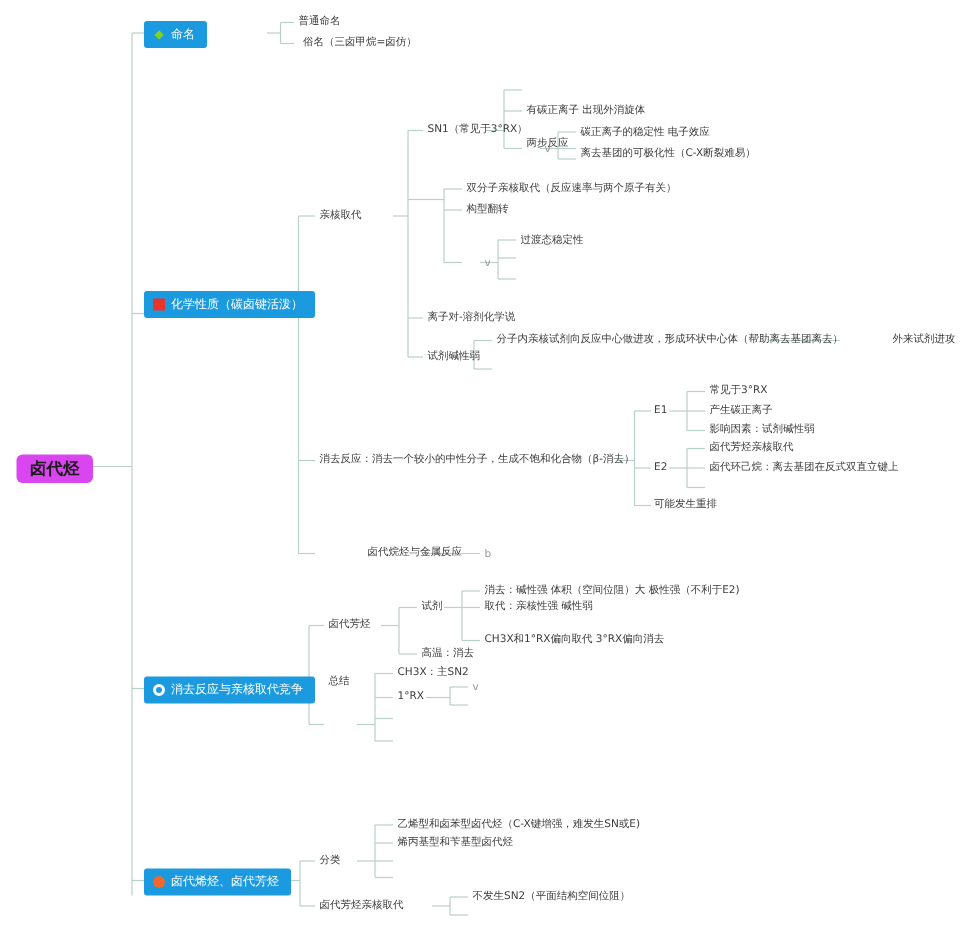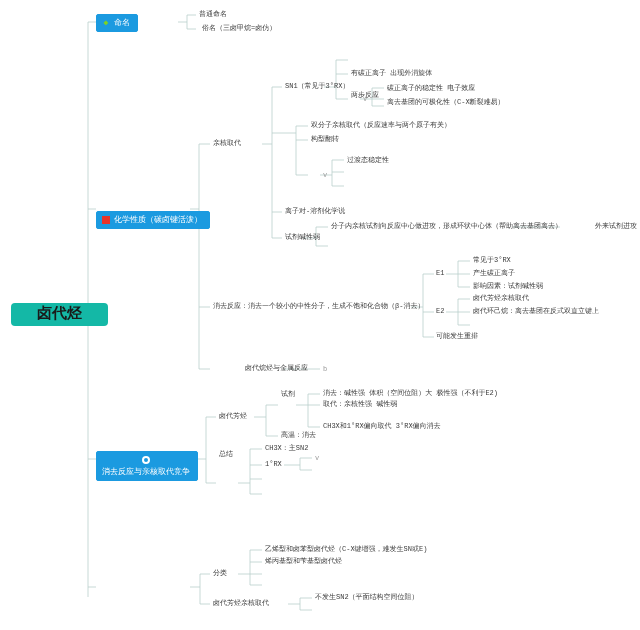--- a/index.html
+++ b/index.html
@@ -9,29 +9,29 @@
   }
   body {
     width: 640px; height: 630px;
     position: relative;
     font-family: "DejaVu Sans", "Liberation Sans", sans-serif;
     overflow: hidden;
   }
   #canvas { position: absolute; inset: 0; }
   svg.wires { position: absolute; left:0; top:0; width:640px; height:630px; pointer-events:none; }
 
-  .node { position: absolute; white-space: nowrap; font-family: Liberation Mono, monospace; }
+  .node { position: absolute; white-space: nowrap; }
 
   
   .root {
-    background: #14b8a6;
+    background: #d946ef;
     color: #1a1a1a;
-    font-size: 15px;
+    font-size: 11px;
     font-weight: bold;
-    padding: 4px 26px;
+    padding: 4px 9px;
     border-radius: 4px;
     line-height: 1;
   }
   
   .pill {
     background: #1b9ae0;
     color: #ffffff;
     font-size: 8px;
     padding: 4px 7px 4px 5px;
     border-radius: 2px;
@@ -199,30 +199,34 @@
     </g>
   </svg>
 
   <div class="node root" style="left:11px; top:303px;">卤代烃</div>
 
   <div class="node pill" style="left:96px; top:14px;">
     <span class="ico diamond">◆</span>
     <span>命名</span>
   </div>
 
-  <div class="node pill" style="left:96px; top:211px;align-items:center;">
+  <div class="node pill" style="left:96px; top:194px;align-items:center;">
     <span class="ico sq"></span>
     <span>化学性质（碳卤键活泼）</span>
   </div>
 
-  <div class="node pill" style="left:96px; top:451px;flex-direction:column;">
+  <div class="node pill" style="left:96px; top:451px;">
     <span class="ico ring"></span>
     <span>消去反应与亲核取代竞争</span>
   </div>
 
+  <div class="node pill" style="left:96px; top:579px;">
+    <span class="ico dot"></span>
+    <span>卤代烯烃、卤代芳烃</span>
+  </div>
 
   <div class="node leaf" style="left:199px; top:11px;">普通命名</div>
   <div class="node leaf" style="left:202px; top:25px;">俗名（三卤甲烷=卤仿）</div>
 
   <div class="node leaf" style="left:213px; top:140px;">亲核取代</div>
 
   <div class="node leaf" style="left:213px; top:303px;">消去反应：消去一个较小的中性分子，生成不饱和化合物（β-消去）</div>
 
   <div class="node leaf" style="left:213px; top:365px;padding-left:32px;">卤代烷烃与金属反应</div>
   <div class="node leaf dim" style="left:323px; top:366px;">b</div>
@@ -249,21 +253,21 @@
   <div class="node leaf" style="left:473px; top:270px;">产生碳正离子</div>
   <div class="node leaf" style="left:473px; top:283px;">影响因素：试剂碱性弱</div>
 
   <div class="node leaf" style="left:436px; top:308px;">E2</div>
   <div class="node leaf" style="left:473px; top:295px;">卤代芳烃亲核取代</div>
   <div class="node leaf" style="left:473px; top:308px;">卤代环己烷：离去基团在反式双直立键上</div>
 
   <div class="node leaf" style="left:436px; top:333px;">可能发生重排</div>
 
   <div class="node leaf" style="left:219px; top:413px;">卤代芳烃</div>
-  <div class="node leaf" style="left:281px; top:391px;">试剂</div>
+  <div class="node leaf" style="left:281px; top:401px;">试剂</div>
   <div class="node leaf" style="left:323px; top:390px;">消去：碱性强 体积（空间位阻）大 极性强（不利于E2)</div>
   <div class="node leaf" style="left:323px; top:401px;">取代：亲核性强 碱性弱</div>
   <div class="node leaf" style="left:323px; top:423px;">CH3X和1°RX偏向取代 3°RX偏向消去</div>
   <div class="node leaf" style="left:281px; top:432px;">高温：消去</div>
 
   <div class="node leaf" style="left:219px; top:451px;">总结</div>
   <div class="node leaf" style="left:265px; top:445px;">CH3X：主SN2</div>
   <div class="node leaf" style="left:265px; top:461px;">1°RX</div>
   <div class="node leaf dim" style="left:315px; top:455px;">v</div>
 

